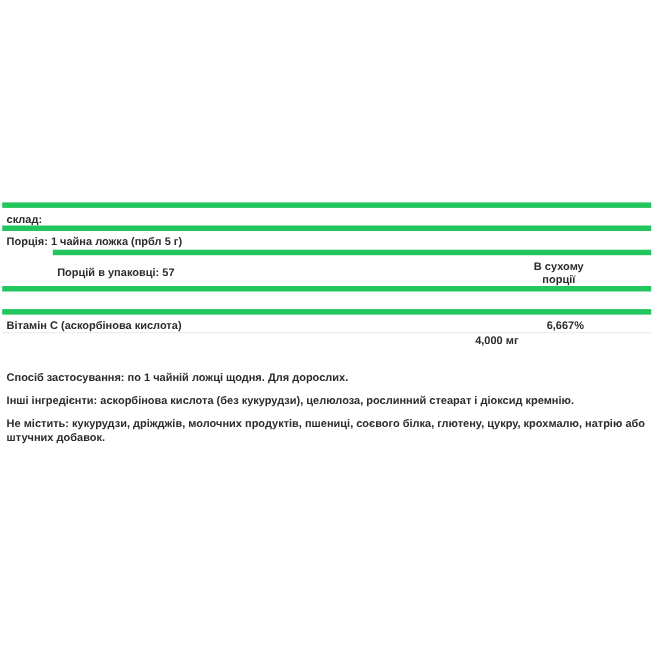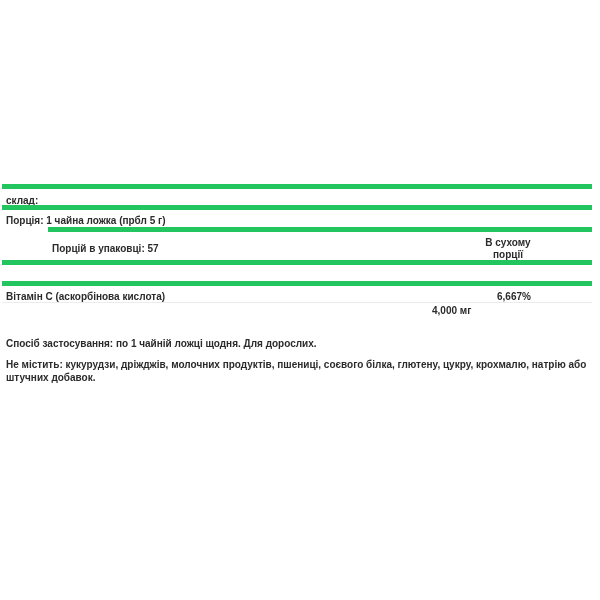--- a/index.html
+++ b/index.html
@@ -33,14 +33,15 @@
   <div class="row" style="height:21px;"></div>
   <div class="row last" style="height:22px;">
     <span class="cell c1" style="top:5px;">Вітамін С (аскорбінова кислота)</span>
     <span class="cell c2" style="top:19px;">4,000 мг</span>
     <span class="cell c3" style="top:5px;">6,667%</span>
   </div>
 </div>
 
 <div class="notes">
   <div class="note">Спосіб застосування: по 1 чайній ложці щодня. Для дорослих.</div>
+  <div class="note">Інші інгредієнти: аскорбінова кислота (без кукурудзи), целюлоза, рослинний стеарат і діоксид кремнію.</div>
   <div class="note">Не містить: кукурудзи, дріжджів, молочних продуктів, пшениці, соєвого білка, глютену, цукру, крохмалю, натрію або штучних добавок.</div>
 </div>
 
 </body></html>

